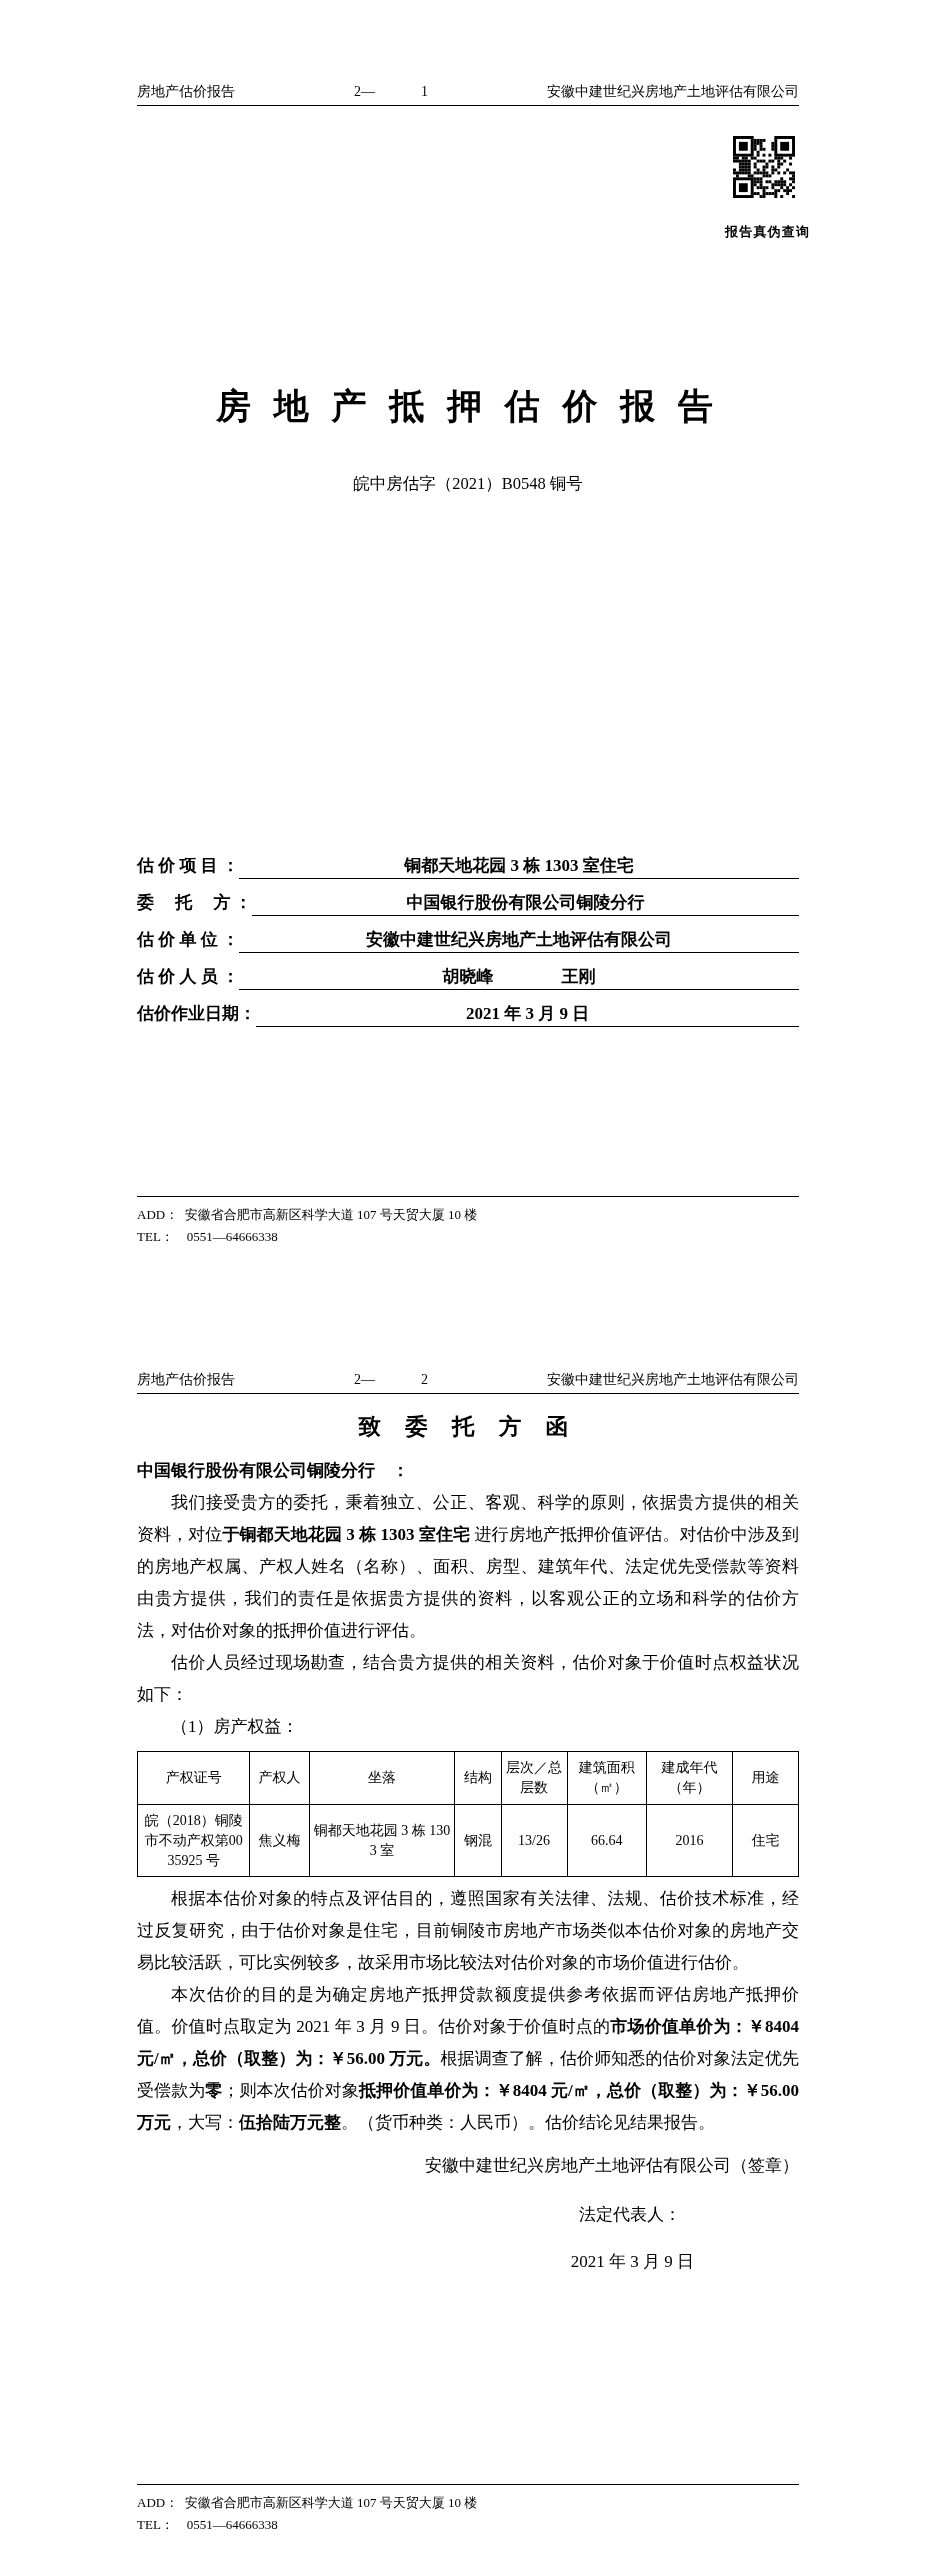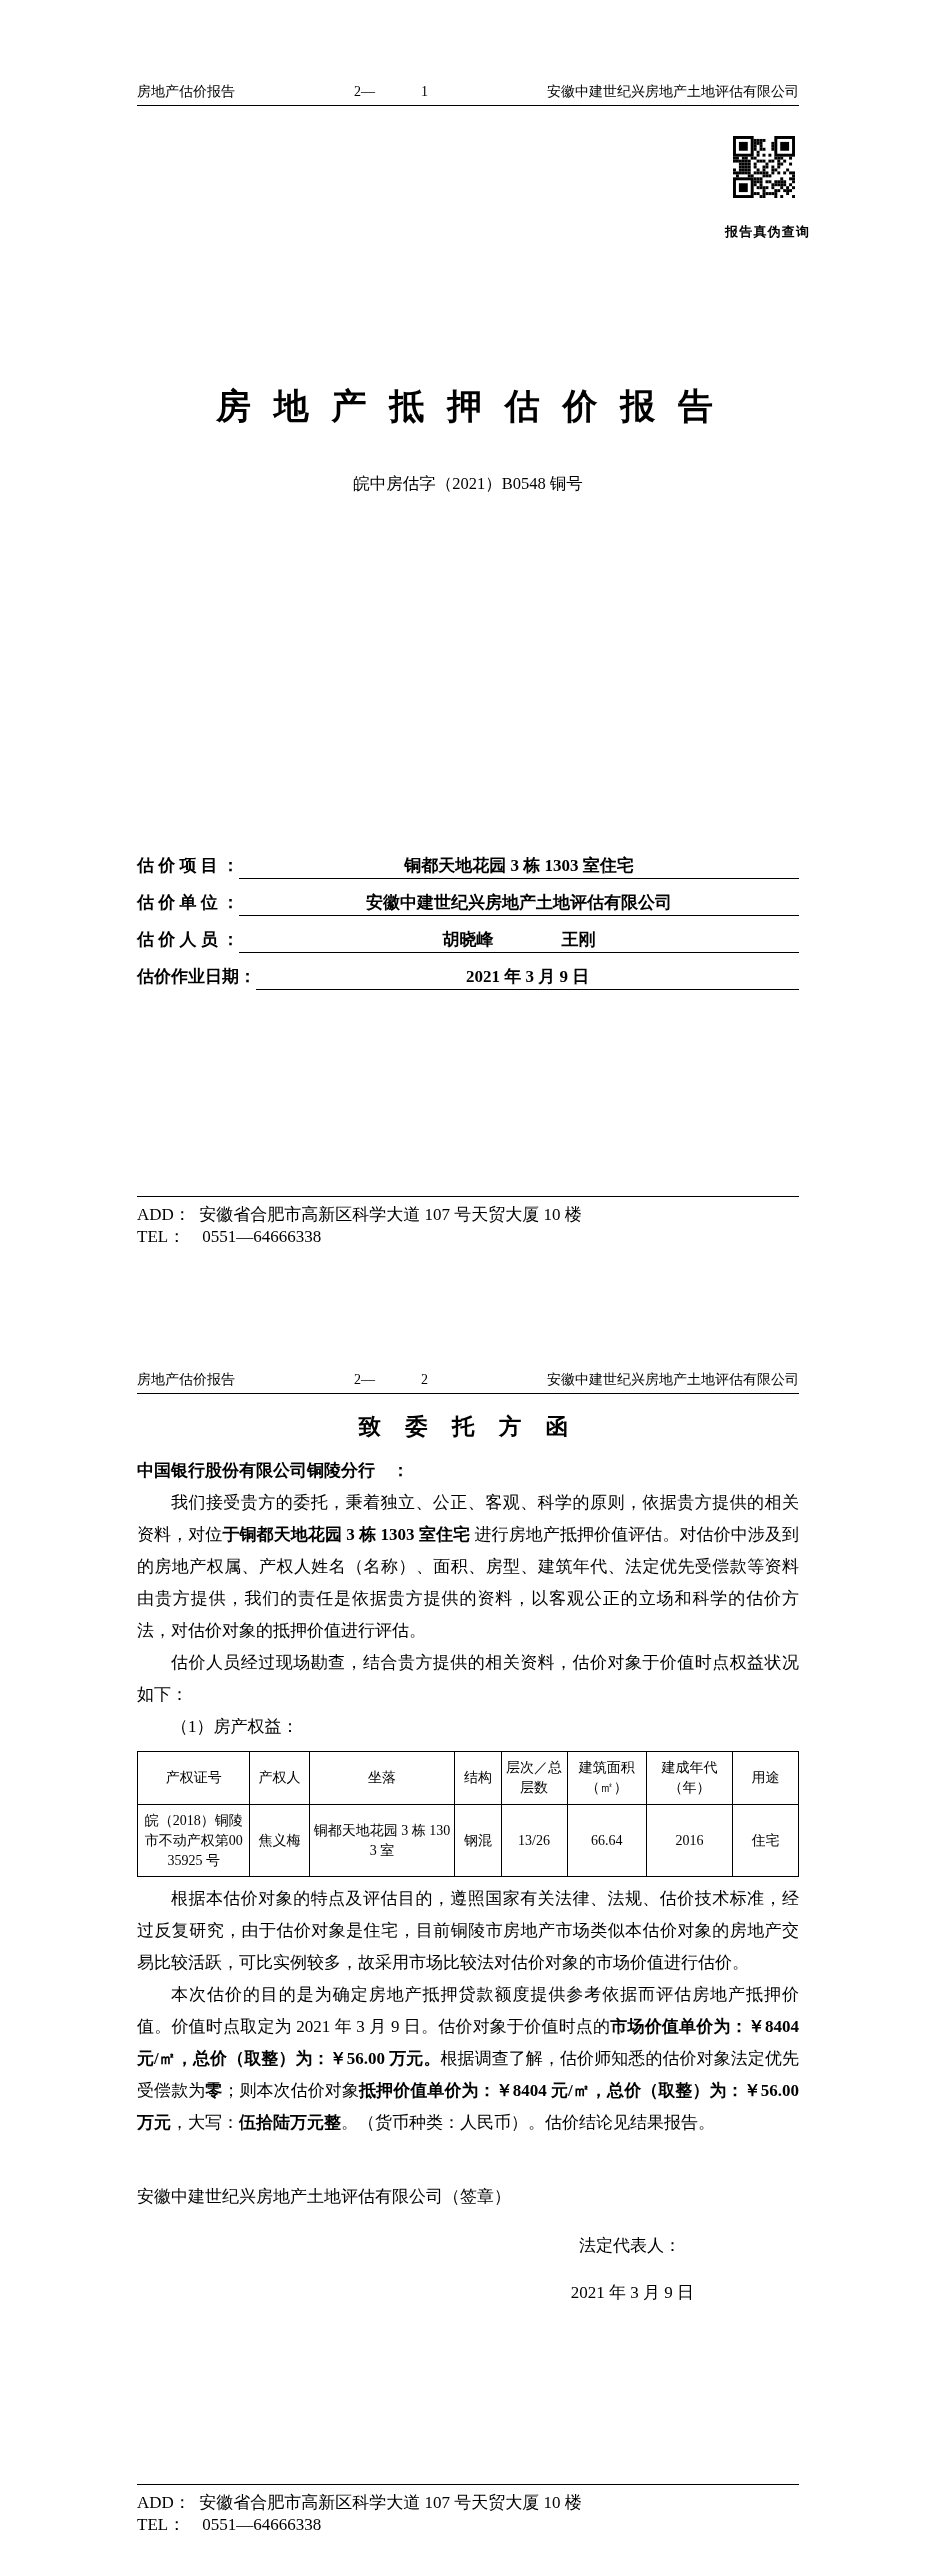--- a/index.html
+++ b/index.html
@@ -28,21 +28,21 @@
     line-height: 15.3px;
     border-bottom: 1.2px solid #000;
     padding-bottom: 5.9px;
   }
   .hdr-center { display: inline-flex; gap: 46px; }
   .doc-footer {
     position: absolute;
     left: 137px; right: 137px; top: 1196px;
     border-top: 1.2px solid #000;
     padding-top: 7px;
-    font-size: 17px;
+    font-size: 13px;
     line-height: 22.4px;
   }
   .doc-footer div { white-space: pre; }
   
   .qr-block {
     position: absolute;
     top: 136px; right: 133px;
     width: 78px;
     text-align: center;
   }
@@ -116,21 +116,21 @@
     line-height: 20px;
   }
   .prop-table th, .prop-table td {
     border: 1.2px solid #000;
     padding: 5.9px 3.5px;
     text-align: center;
     vertical-align: middle;
     font-weight: normal;
     word-break: break-all;
   }
-  .sig { margin-top: 42px; text-align: left; text-indent: 0; }
+  .sig { margin-top: 11px; text-align: right; text-indent: 0; }
   .legal { margin-top: 16.5px; text-align: right; padding-right: 118px; text-indent: 0; }
   .sign-date { margin-top: 15.3px; text-align: right; padding-right: 105px; text-indent: 0; }
 </style>
 </head>
 <body>
 
 <div class="page">
 
   <div class="doc-header">
     <span>房地产估价报告</span>
@@ -302,20 +302,24 @@
 
   <div class="report-title">房 地 产 抵 押 估 价 报 告</div>
   <div class="report-no">皖中房估字（2021）B0548 铜号</div>
 
   <div class="fields">
     <div class="field-row">
       <span class="field-label">估 价 项 目 ：</span>
       <span class="field-value">铜都天地花园 3 栋 1303 室住宅</span>
     </div>
     <div class="field-row">
+      <span class="field-label">委　 托 　方 ：</span>
+      <span class="field-value">中国银行股份有限公司铜陵分行</span>
+    </div>
+    <div class="field-row">
       <span class="field-label">估 价 单 位 ：</span>
       <span class="field-value">安徽中建世纪兴房地产土地评估有限公司</span>
     </div>
     <div class="field-row">
       <span class="field-label">估 价 人 员 ：</span>
       <span class="field-value">胡晓峰　　　　王刚</span>
     </div>
     <div class="field-row">
       <span class="field-label">估价作业日期：</span>
       <span class="field-value">2021 年 3 月 9 日</span>

